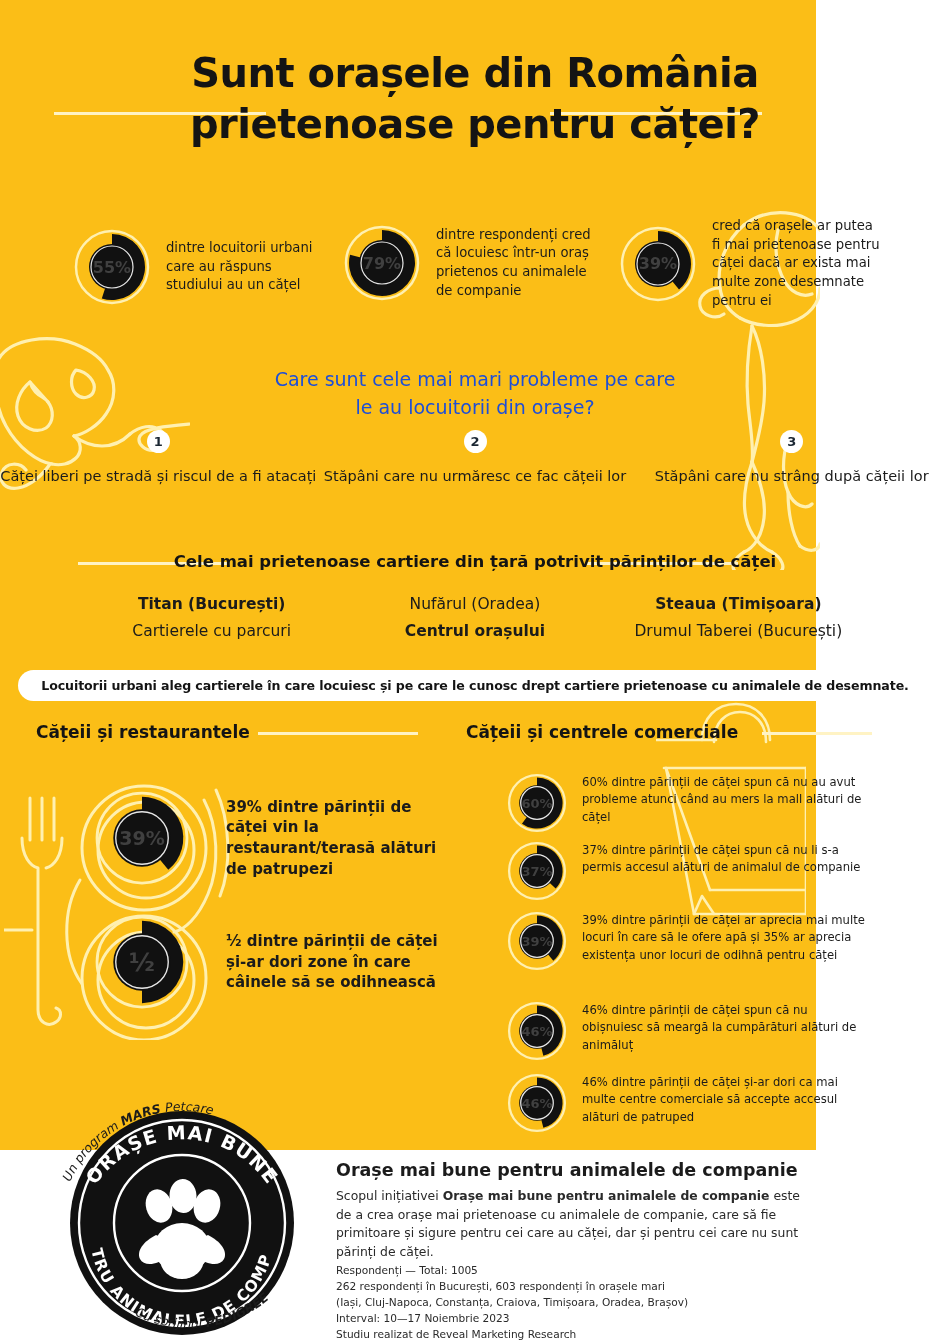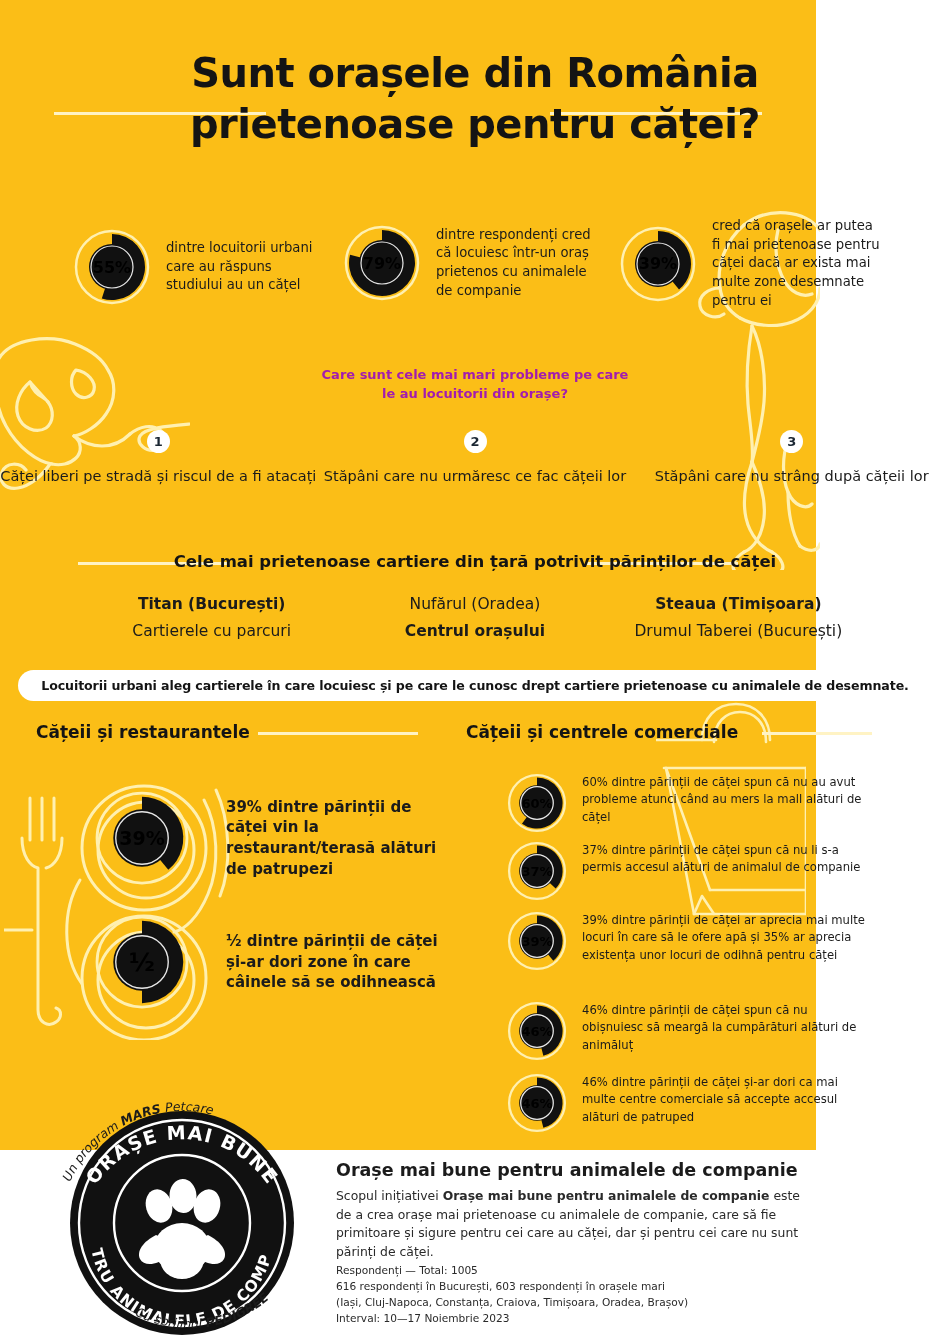--- a/index.html
+++ b/index.html
@@ -38,27 +38,27 @@
   
   .topstats { position:absolute; top:215px; left:0; width:950px; height:120px; }
   .stat { position:absolute; display:flex; align-items:center; gap:14px; }
   .stat .txt {
     font-size:13.2px; line-height:1.42; color:#1b1b1b; font-weight:400;
   }
   .donut { position:relative; flex:0 0 auto; }
   .donut svg { display:block; }
   .donut .val {
     position:absolute; inset:0; display:flex; align-items:center; justify-content:center;
-    color:#000000; font-weight:bold; pointer-events:none;
+    color:#404040; font-weight:bold; pointer-events:none;
   }
 
   
   .sec-problems { position:absolute; top:366px; left:0; width:950px; text-align:center; }
   .sec-head {
-    font-size:13px; font-weight:bold; color:#a21caf; line-height:1.45;
+    font-size:19px; font-weight:normal; color:#1d4ed8; line-height:1.45;
   }
   .numbers-row { position:absolute; top:430px; left:0; width:950px; display:flex; }
   .num-col { flex:1; text-align:center; }
   .num-badge {
     width:23px; height:23px; border-radius:50%; background:#ffffff;
     color:#1b2733; font-size:13px; font-weight:bold;
     display:flex; align-items:center; justify-content:center; margin:0 auto 13px;
   }
   .num-text { font-size:14.5px; line-height:1.4; color:#1b1b1b; }
 
@@ -417,18 +417,19 @@
 
   <div class="footer-text">
     <div class="footer-title">Orașe mai bune pentru animalele de companie</div>
     <div class="footer-body">
       <span>Scopul inițiativei </span><b>Orașe mai bune pentru animalele de companie</b><span> este de a crea orașe mai prietenoase cu animalele de companie, care să fie primitoare și sigure pentru cei care au căței, dar și pentru cei care nu sunt părinți de căței.</span>
     </div>
   </div>
 
   <div class="footer-meta">
     <div>Respondenți — Total: 1005</div>
-    <div>616 respondenți în București, 603 respondenți în orașele mari</div>
+    <div>262 respondenți în București, 603 respondenți în orașele mari</div>
     <div>(Iași, Cluj-Napoca, Constanța, Craiova, Timișoara, Oradea, Brașov)</div>
     <div>Interval: 10—17 Noiembrie 2023</div>
+    <div>Studiu realizat de Reveal Marketing Research</div>
   </div>
 
 </div>
 
 </body></html>

